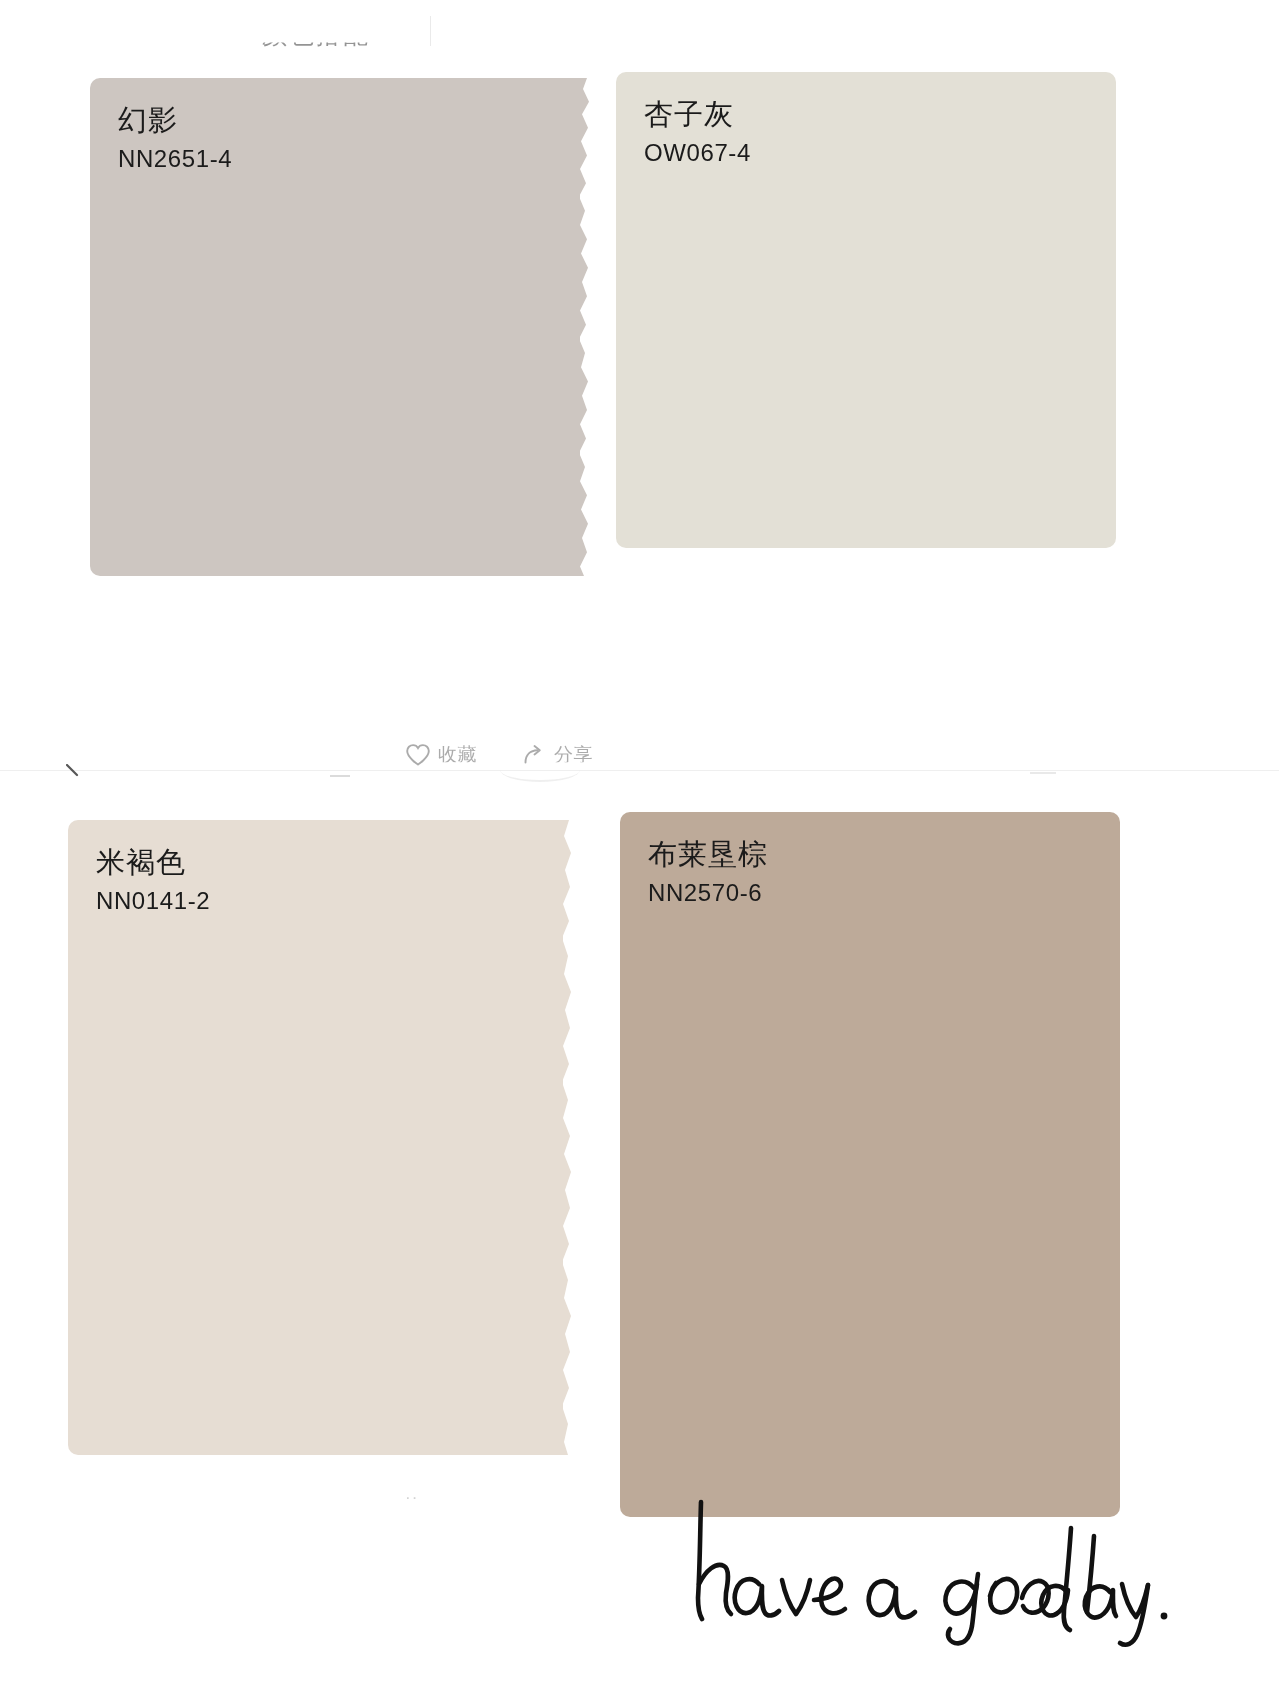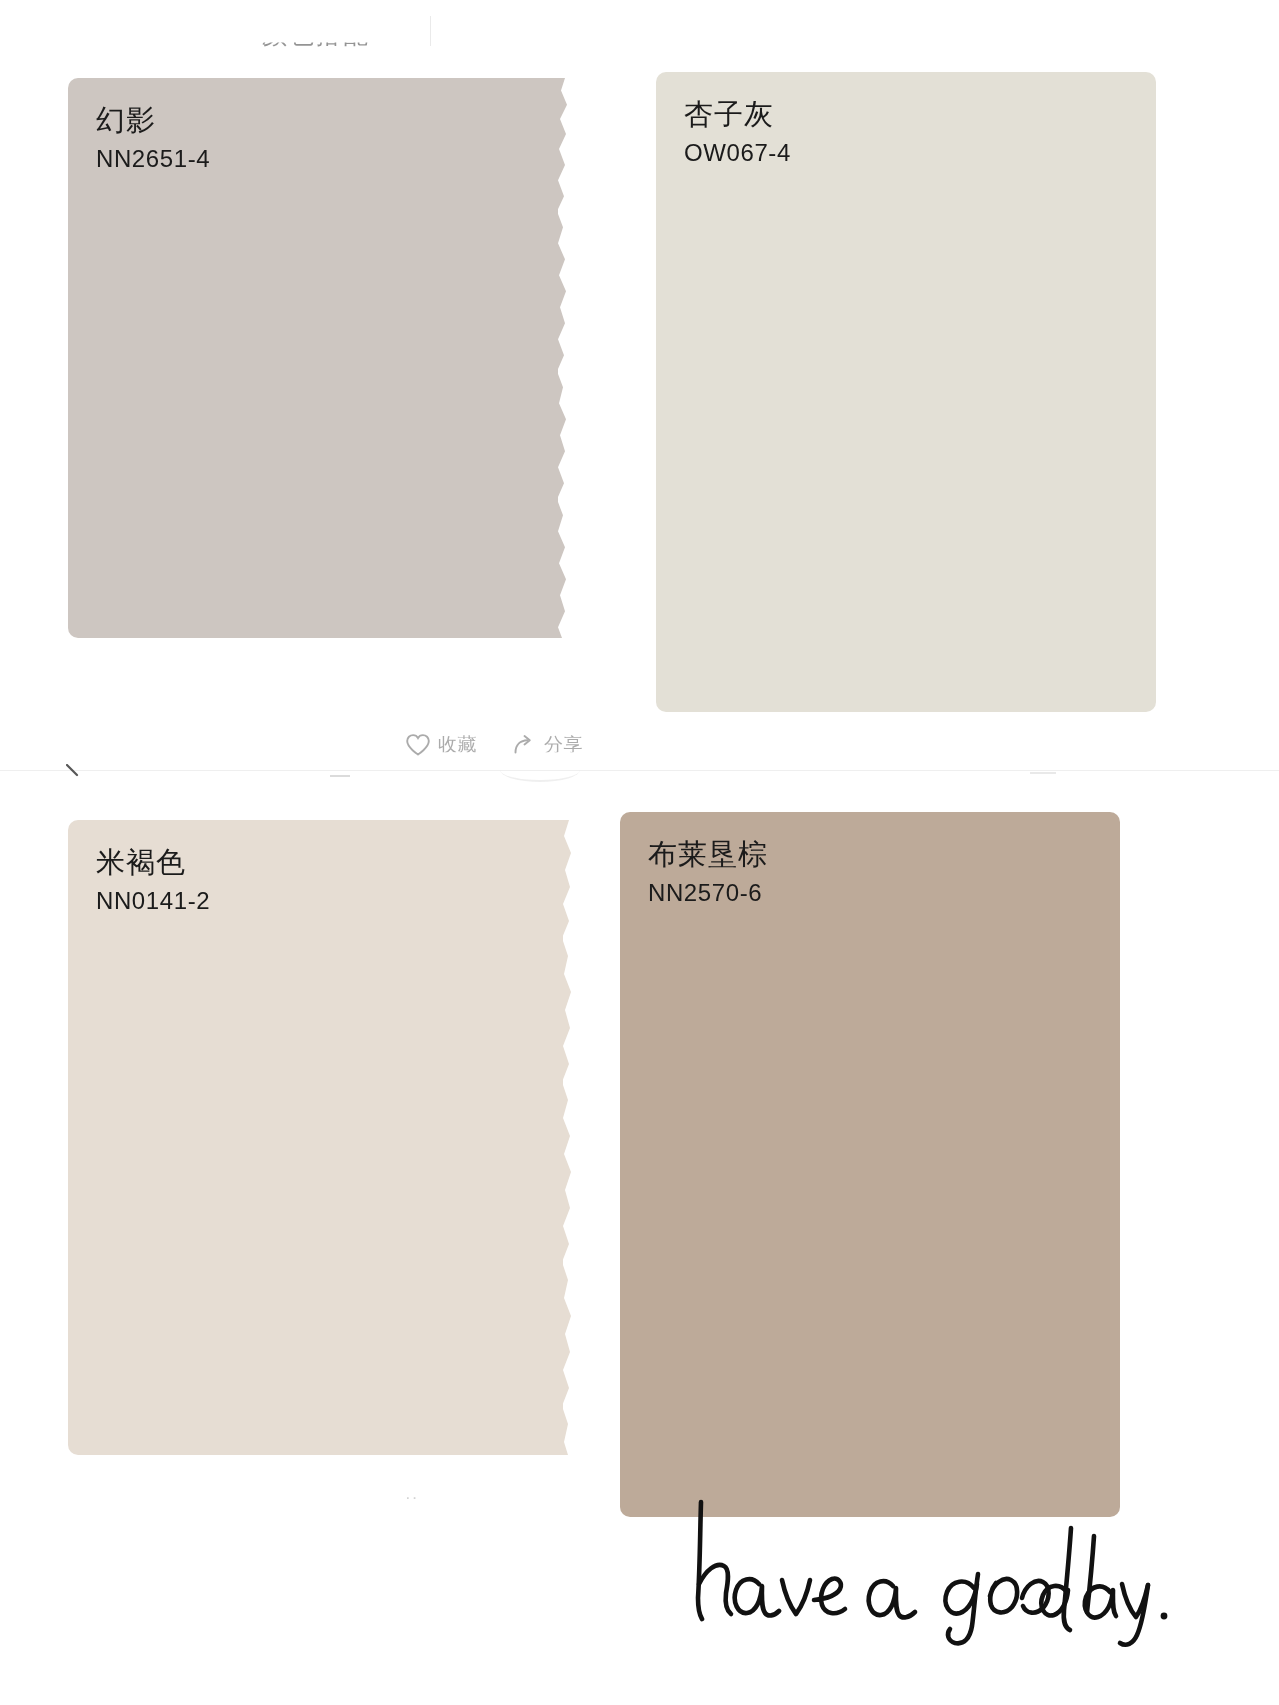--- a/index.html
+++ b/index.html
@@ -97,25 +97,25 @@
     font-size: 24px;
     color: #272727;
     letter-spacing: .6px;
     margin: 0;
   }
 
   
   .ghost-actions {
     position: absolute;
     left: 405px;
-    top: 714px;
+    top: 742px;
     height: 44px;
     display: flex;
-    align-items: flex-end;
-    gap: 34px;
+    align-items: flex-start;
+    gap: 44px;
     opacity: .42;
     pointer-events: auto;
   }
   .ghost-action {
     display: flex;
     align-items: center;
     gap: 7px;
   }
   .ghost-action svg { display: block; }
   .ghost-action-label {
@@ -193,35 +193,35 @@
 </head>
 <body style="background: rgb(255, 255, 255);">
 
 <div class="page">
 
   <div class="top-ghost">
     <div class="top-ghost-text">颜色搭配</div>
     <div class="top-ghost-tab"></div>
   </div>
 
-  <div class="swatch torn" style="left:68px; top:78px; width:490px; height:560px;">
+  <div class="swatch torn" style="left:90px; top:78px; width:490px; height:498px;">
     <div class="swatch-body" id="sw0-body" style="background: rgb(205, 198, 193);"></div>
     <svg class="torn-edge" viewBox="0 0 16 630" preserveAspectRatio="none">
       <path id="sw0-torn" d="M0,0 L9,0 L5,14 L11,30 L4,46 L10,63 L3,80 L9,98 L2,115
         L8,133 L1,150 L7,168 L2,186 L9,204 L3,222 L10,240 L4,258 L9,276 L2,294
         L8,312 L1,330 L7,348 L3,366 L10,384 L4,402 L9,420 L2,438 L8,456 L1,474
         L7,492 L2,510 L9,528 L3,546 L10,564 L4,582 L9,600 L2,618 L6,630 L0,630 Z" fill="#cdc6c1"></path>
     </svg>
     <div class="swatch-label">
       <p class="swatch-name" style="color: rgb(27, 27, 27);">幻影</p>
       <p class="swatch-code" style="color: rgb(27, 27, 27);">NN2651-4</p>
     </div>
   </div>
 
-  <div class="swatch" style="left:656px; top:72px; width:500px; height:640px;">
+  <div class="swatch" style="left:616px; top:72px; width:500px; height:476px;">
     <div class="swatch-body" id="sw1-body" style="background: rgb(227, 224, 214);"></div>
     <div class="swatch-label">
       <p class="swatch-name" style="color: rgb(27, 27, 27);">杏子灰</p>
       <p class="swatch-code" style="color: rgb(27, 27, 27); text-align: center;">OW067-4</p>
     </div>
   </div>
 
   <div class="ghost-actions">
     <div class="ghost-action">
       <svg width="26" height="24" viewBox="0 0 26 24">

